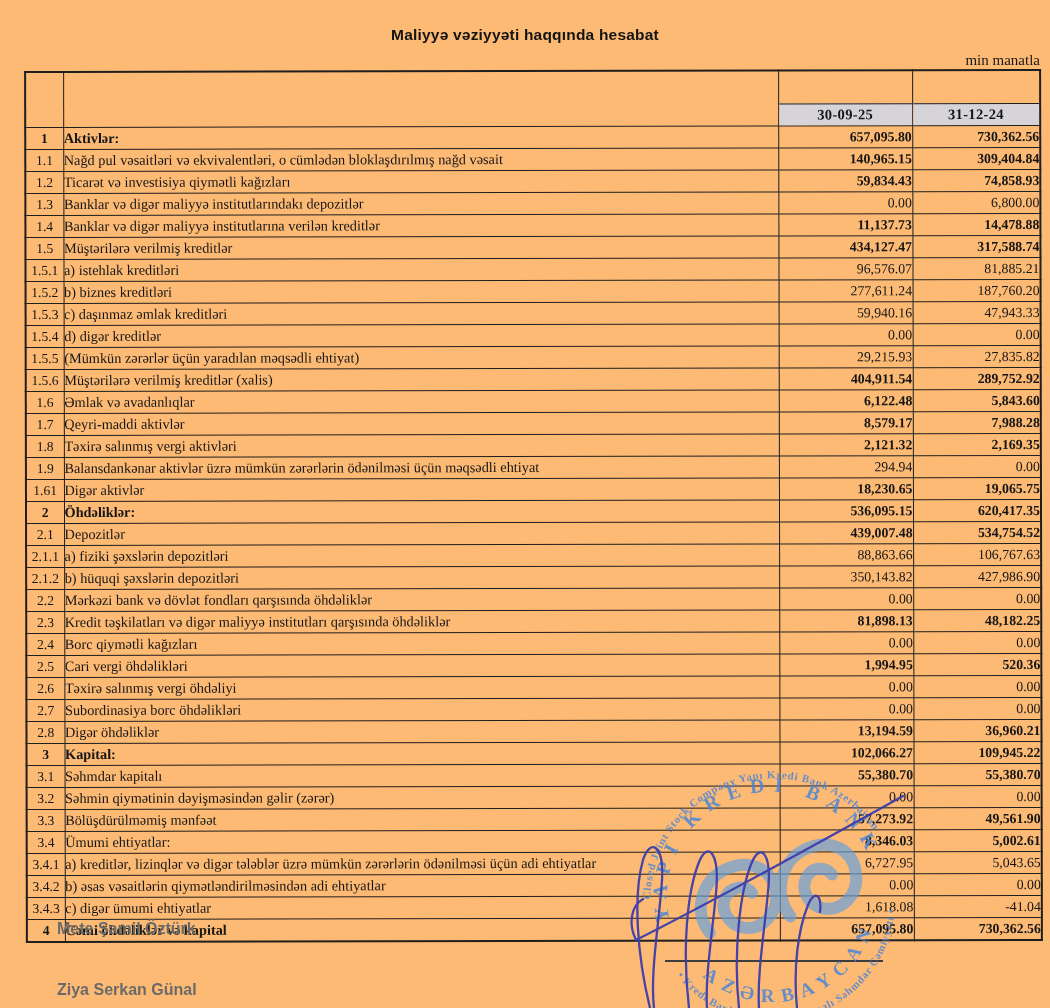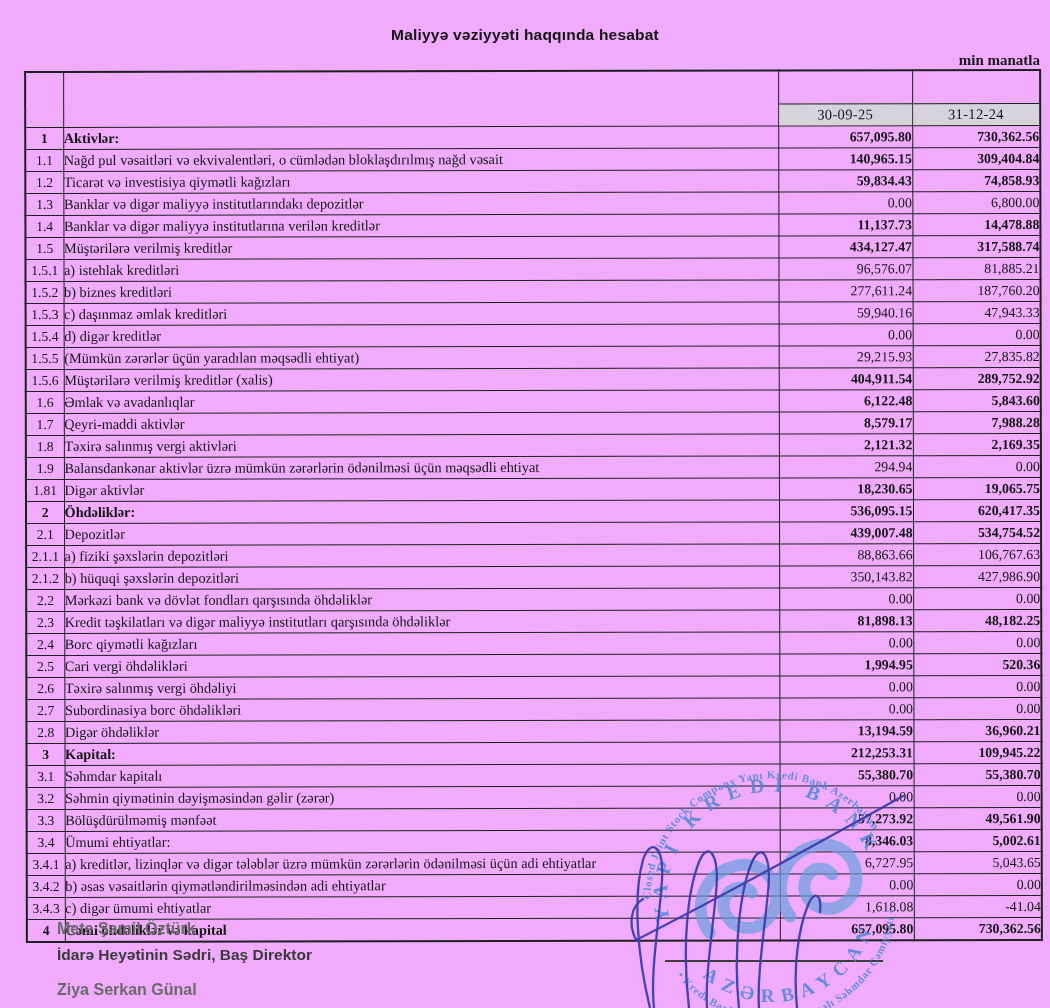--- a/index.html
+++ b/index.html
@@ -1,36 +1,36 @@
 <!DOCTYPE html>
 <html><head>
 <meta charset="utf-8">
 <style>
   html,body { margin:0; padding:0; }
   body { font-family:"Liberation Serif","DejaVu Serif",serif; background:#e8e8e8; }
   #page {
     position:relative; width:1050px; height:1008px; margin:0 auto;
-    background:#f0abfc; overflow:hidden;
+    background:#fdba74; overflow:hidden;
     --header_gray:#d6d4d9; --border_dark:#1f1f1f;
   }
   .doc-title {
     position:absolute; top:26px; left:0; width:1050px; text-align:center;
     font-family:"Liberation Sans","DejaVu Sans",sans-serif;
     font-size:15.5px; font-weight:bold; color:#141414; letter-spacing:.2px;
   }
   .unit-label {
     position:absolute; top:52px; right:10px;
-    font-size:15px; font-weight:bold; color:#191919;
+    font-size:15px; font-weight:normal; color:#191919;
   }
   .table-wrap { position:absolute; left:25px; top:70px; transform:rotate(-0.12deg); }
   table.fin { border-collapse:collapse; table-layout:fixed; width:1015px;
     font-size:14.3px; color:#161616; }
   table.fin td, table.fin th { border:1.5px solid var(--border_dark); overflow:hidden; white-space:nowrap; }
   table.fin { border:2.4px solid var(--border_dark); }
-  table.fin thead th { height:30px; padding:12px; position:relative; font-weight:normal; }
+  table.fin thead th { height:30px; padding:12px; position:relative; font-weight:bold; }
   .date-chip { position:absolute; left:0; right:0; bottom:0; height:21px;
     background:var(--header_gray); border-top:1.5px solid var(--border_dark);
     display:flex; align-items:center; justify-content:center; font-size:14.6px; letter-spacing:.3px; }
   table.fin tbody td { height:19px; border-top-width:1.9px; border-bottom-width:1.9px;
     vertical-align:bottom; padding:0 0 2px 0; }
   td.c-no   { text-align:center; font-size:13.6px; }
   td.c-label{ padding-left:5px; }
   td.c-val  { text-align:right; padding-right:4px; font-size:13.8px; }
   tr.style-section td { font-weight:bold; }
   tr.vbold td.c-val { font-weight:bold; }
@@ -169,21 +169,21 @@
       <td class="c-val">2,121.32</td>
       <td class="c-val">2,169.35</td>
     </tr>
           <tr class="style-l2">
       <td class="c-no">1.9</td>
       <td class="c-label">Balansdankənar aktivlər üzrə mümkün zərərlərin ödənilməsi üçün məqsədli ehtiyat</td>
       <td class="c-val">294.94</td>
       <td class="c-val">0.00</td>
     </tr>
           <tr class="style-l2 vbold">
-      <td class="c-no">1.81</td>
+      <td class="c-no">1.61</td>
       <td class="c-label">Digər aktivlər</td>
       <td class="c-val">18,230.65</td>
       <td class="c-val">19,065.75</td>
     </tr>
           <tr class="style-section vbold">
       <td class="c-no">2</td>
       <td class="c-label">Öhdəliklər:</td>
       <td class="c-val">536,095.15</td>
       <td class="c-val">620,417.35</td>
     </tr>
@@ -243,21 +243,21 @@
     </tr>
           <tr class="style-l2 vbold">
       <td class="c-no">2.8</td>
       <td class="c-label">Digər öhdəliklər</td>
       <td class="c-val">13,194.59</td>
       <td class="c-val">36,960.21</td>
     </tr>
           <tr class="style-section vbold">
       <td class="c-no">3</td>
       <td class="c-label">Kapital:</td>
-      <td class="c-val">212,253.31</td>
+      <td class="c-val">102,066.27</td>
       <td class="c-val">109,945.22</td>
     </tr>
           <tr class="style-l2 vbold">
       <td class="c-no">3.1</td>
       <td class="c-label">Səhmdar kapitalı</td>
       <td class="c-val">55,380.70</td>
       <td class="c-val">55,380.70</td>
     </tr>
           <tr class="style-l2">
       <td class="c-no">3.2</td>
@@ -299,21 +299,20 @@
       <td class="c-no">4</td>
       <td class="c-label">Cəmi öhdəliklər və kapital</td>
       <td class="c-val">657,095.80</td>
       <td class="c-val">730,362.56</td>
     </tr>
         </tbody>
     </table>
   </div>
 
   <div class="sig-name" style="top:920px">Mete Şamil Öztürk</div>
-  <div class="sig-role" style="top:946px">İdarə Heyətinin Sədri, Baş Direktor</div>
   <div class="sig-name" style="top:981px">Ziya Serkan Günal</div>
 
   <div class="sig-line"></div>
 
   <svg id="ink-layer" width="1050" height="248" viewBox="0 760 1050 248">
     <defs>
       <path id="ringTop" d="M -122,20 A 123,123 0 1 1 122,20"></path>
       <path id="ringBottom" d="M -119,30 A 122,122 0 0 0 119,30"></path>
       <path id="arcTop" d="M -97,40 A 105,105 0 1 1 97,40"></path>
       <path id="arcBottom" d="M -90,55 A 106,106 0 0 0 90,55"></path>

